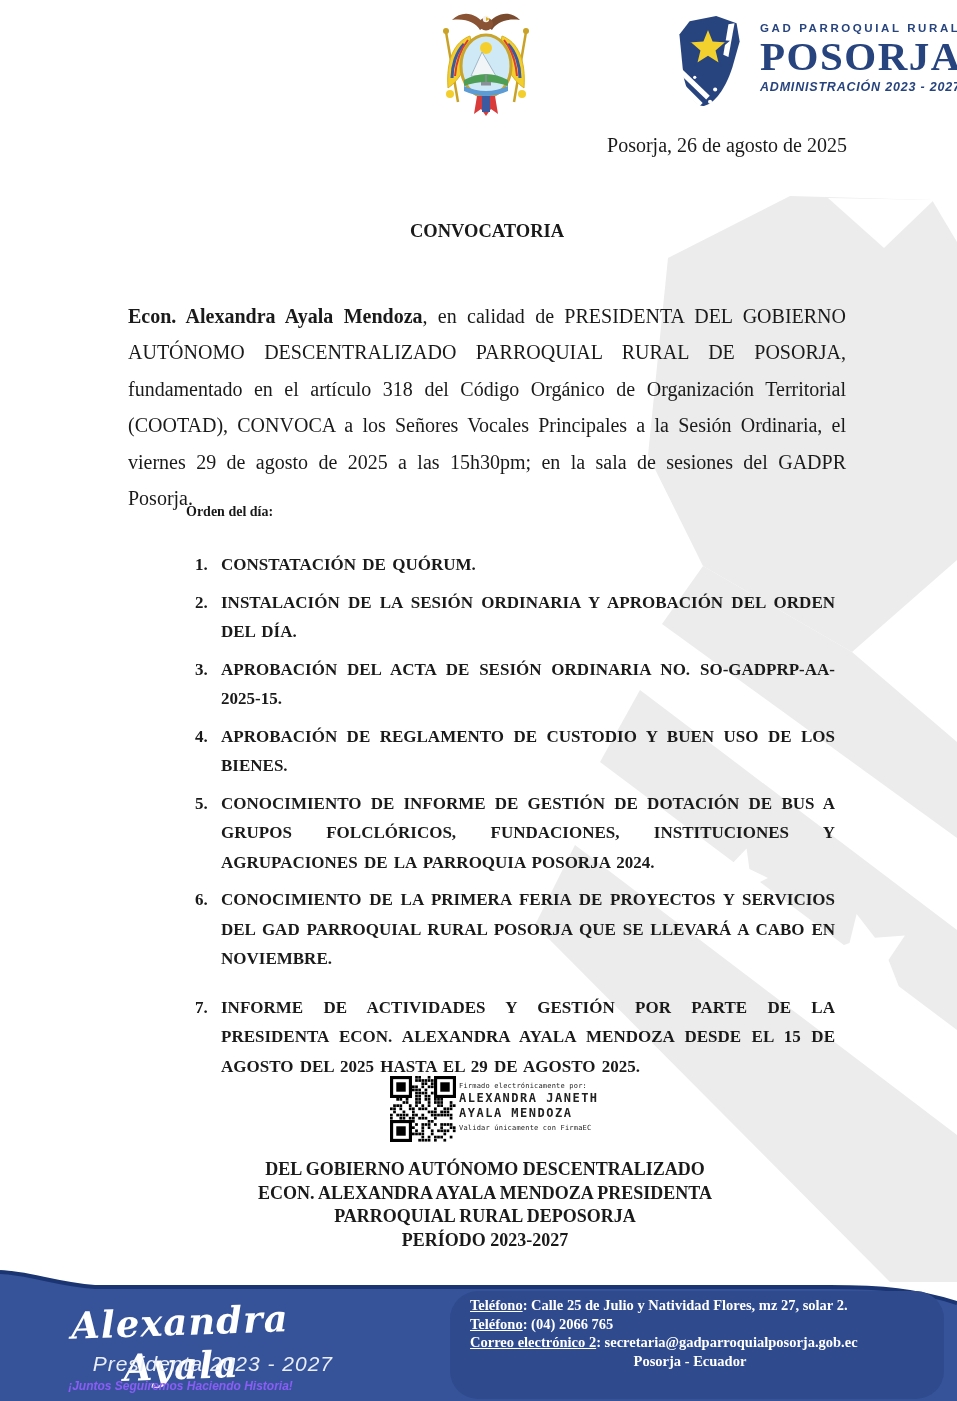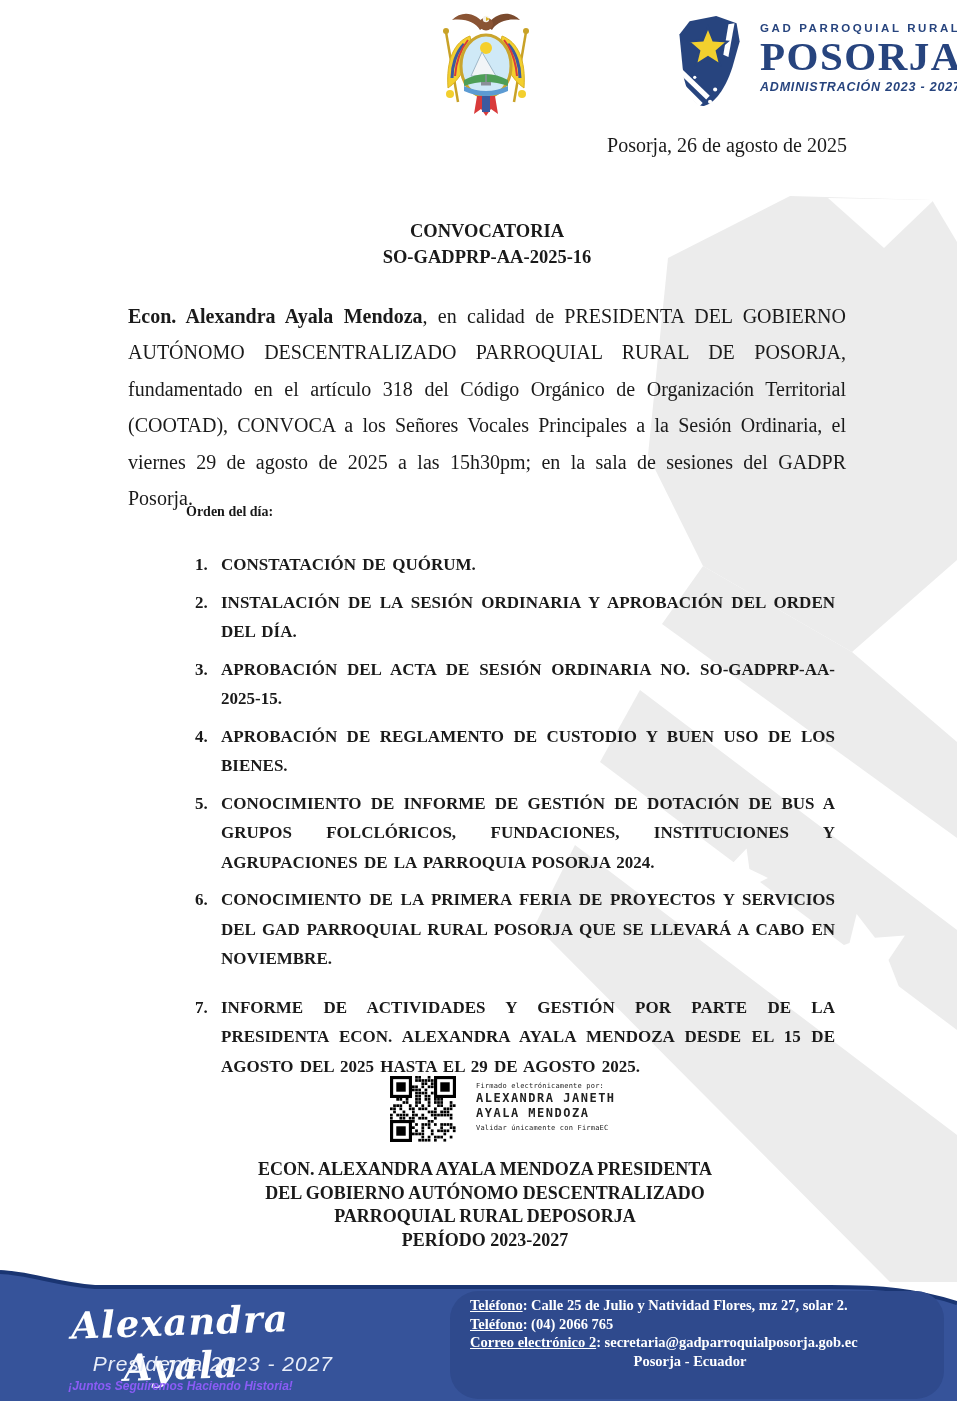--- a/index.html
+++ b/index.html
@@ -36,21 +36,21 @@
   .agenda{left:183px;top:538px;width:640px;z-index:2;margin:12px;padding:0;list-style:none;counter-reset:li;}
   .agenda li{
     position:relative;padding-left:26px;margin:0 0 8px 0;counter-increment:li;
     font-size:17px;font-weight:bold;line-height:29.5px;text-align:justify;word-spacing:2px;
   }
   .agenda li::before{content:counter(li) ".";position:absolute;left:0;top:0;}
   .agenda li.gap-before{margin-top:19px;}
 
   
   .qr-row{left:390px;top:1076px;z-index:2;display:flex;align-items:flex-start;}
-  .stamp-text{margin-left:20px;margin-top:6px;font-family:"DejaVu Sans Mono",monospace;color:#222;}
+  .stamp-text{margin-left:3px;margin-top:6px;font-family:"DejaVu Sans Mono",monospace;color:#222;}
   .stamp-tiny{font-size:7px;line-height:9px;letter-spacing:.2px;}
   .stamp-name{font-size:12px;font-weight:bold;line-height:14.5px;letter-spacing:1.5px;}
   .stamp-text .stamp-tiny.last{margin-top:4px;}
 
   .sig-block{left:120px;top:1158px;width:730px;text-align:center;font-weight:bold;
     font-size:18px;line-height:23.5px;z-index:2;}
 
   
   .footer-svg{left:0;top:1263px;z-index:3;}
   .footer-name{left:38px;top:1300px;width:285px;text-align:center;color:#fff;
@@ -136,21 +136,20 @@
       <div class="logo-line1">GAD PARROQUIAL RURAL</div>
       <div class="logo-line2">POSORJA</div>
       <div class="logo-line3">ADMINISTRACIÓN 2023 - 2027</div>
     </div>
   </div>
 
   <div class="abs date-line">Posorja, 26 de agosto de 2025</div>
 
   <div class="abs title-block">
     <div>CONVOCATORIA</div>
-    <div>SO-GADPRP-AA-2025-16</div>
   </div>
 
   <p class="abs intro"><span class="bold">Econ. Alexandra Ayala Mendoza</span><span>, en calidad de PRESIDENTA DEL GOBIERNO AUTÓNOMO DESCENTRALIZADO PARROQUIAL RURAL DE POSORJA, fundamentado en el artículo 318 del Código Orgánico de Organización Territorial (COOTAD), CONVOCA a los Señores Vocales Principales a la Sesión Ordinaria, el viernes 29 de agosto de 2025 a las 15h30pm; en la sala de sesiones del GADPR Posorja.</span></p>
 
   <div class="abs agenda-heading">Orden del día:</div>
   <ol class="abs agenda">
     <li>CONSTATACIÓN DE QUÓRUM.</li>
     <li>INSTALACIÓN DE LA SESIÓN ORDINARIA Y APROBACIÓN DEL ORDEN DEL DÍA.</li>
     <li>APROBACIÓN DEL ACTA DE SESIÓN ORDINARIA NO. SO-GADPRP-AA-2025-15.</li>
     <li>APROBACIÓN DE REGLAMENTO DE CUSTODIO Y BUEN USO DE LOS BIENES.</li>
@@ -327,22 +326,22 @@
     </svg>
     <div class="stamp-text">
       <div class="stamp-tiny">Firmado electrónicamente por:</div>
       <div class="stamp-name">ALEXANDRA JANETH</div>
       <div class="stamp-name">AYALA MENDOZA</div>
       <div class="stamp-tiny last">Validar únicamente con FirmaEC</div>
     </div>
   </div>
 
   <div class="abs sig-block">
+    <div>DEL GOBIERNO AUTÓNOMO DESCENTRALIZADO</div>
     <div>ECON. ALEXANDRA AYALA MENDOZA PRESIDENTA</div>
-    <div>DEL GOBIERNO AUTÓNOMO DESCENTRALIZADO</div>
     <div>PARROQUIAL RURAL DEPOSORJA</div>
     <div>PERÍODO 2023-2027</div>
   </div>
 
   <svg class="abs footer-svg" width="957" height="138" viewBox="0 0 957 138">
     <path d="M0,9 C30,10 55,21 95,24 L830,24 C882,24 916,27 957,40 L957,138 L0,138 Z" fill="#36539a"></path>
     <path d="M0,9 C30,10 55,21 95,24 L830,24 C882,24 916,27 957,40" fill="none" stroke="#1a3572" stroke-width="4"></path>
     <rect x="450" y="28" width="494" height="108" rx="28" fill="#2f4a8d"></rect>
   </svg>
   <div class="abs footer-name">Alexandra Ayala</div>

